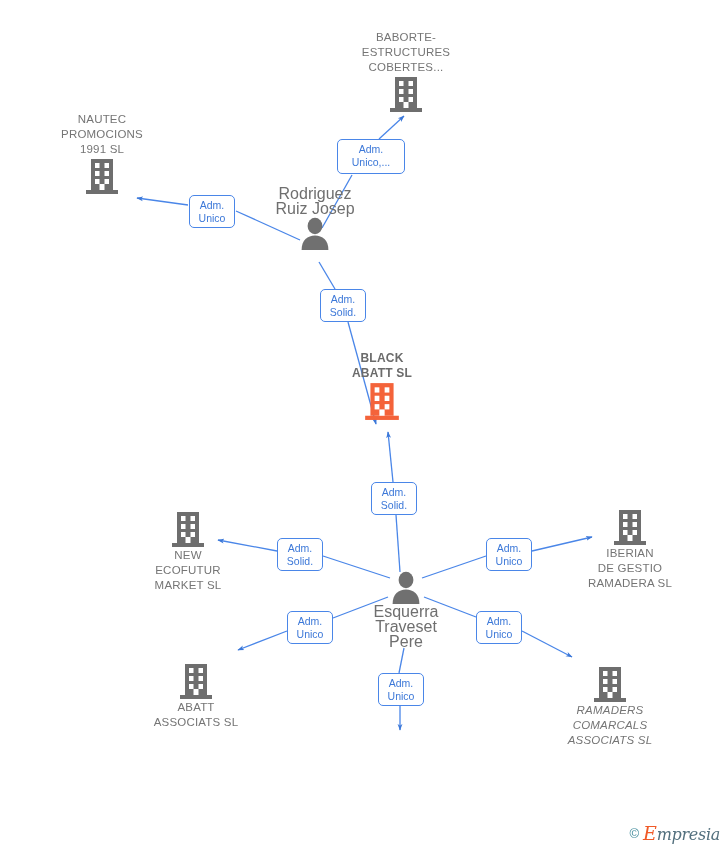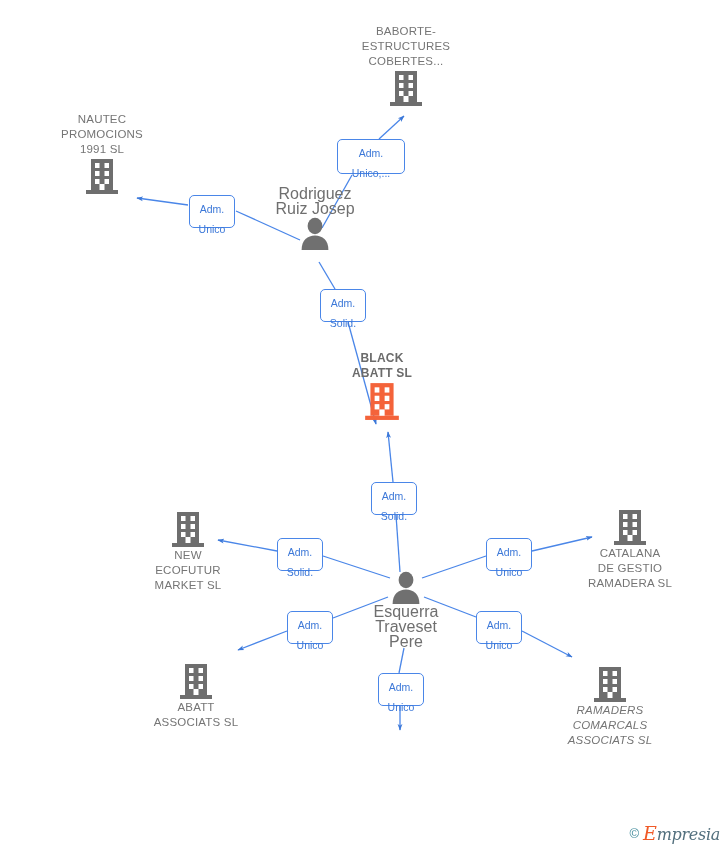--- a/index.html
+++ b/index.html
@@ -52,21 +52,21 @@
     line-height: 0;
   }
   .icon-wrap svg { display: inline-block; }
   .edge-label {
     position: absolute;
     border: 1.3px solid #4a86e8;
     border-radius: 5px;
     background: #ffffff;
     color: #3c78d8;
     font-size: 10.5px;
-    line-height: 20px;
+    line-height: 13px;
     text-align: center;
     padding: 3px 5px 4px 5px;
     white-space: pre-line;
     box-sizing: border-box;
   }
   #watermark {
     position: absolute;
     right: 8px;
     bottom: 6px;
     display: flex;
@@ -123,21 +123,21 @@
     <path d="M 388 597 L 333 618" stroke="#4a86e8" stroke-width="1.3" fill="none"></path>
     <path d="M 287 631 L 238 650" stroke="#4a86e8" stroke-width="1.3" fill="none" marker-end="url(#arrow)"></path>
 
     <path d="M 424 597 L 476 617" stroke="#4a86e8" stroke-width="1.3" fill="none"></path>
     <path d="M 522 631 L 572 657" stroke="#4a86e8" stroke-width="1.3" fill="none" marker-end="url(#arrow)"></path>
 
     <path d="M 404 648 L 399 673" stroke="#4a86e8" stroke-width="1.3" fill="none"></path>
     <path d="M 400 706 L 400 730" stroke="#4a86e8" stroke-width="1.3" fill="none" marker-end="url(#arrow)"></path>
   </svg>
 
-  <div class="node" style="left:406px; top:24px;">
+  <div class="node" style="left:406px; top:30px;">
     <div class="node-label">BABORTE-
 ESTRUCTURES
 COBERTES...</div>
     <span class="icon-wrap">
       <svg width="36" height="38" viewBox="0 0 36 38">
         <rect x="7" y="2" width="22" height="31" fill="#6e6e6e"></rect>
         <rect x="2" y="33" width="32" height="4" fill="#6e6e6e"></rect>
         <rect x="11" y="6" width="4.5" height="5" fill="#ffffff"></rect>
         <rect x="20.5" y="6" width="4.5" height="5" fill="#ffffff"></rect>
         <rect x="11" y="14" width="4.5" height="5" fill="#ffffff"></rect>
@@ -223,21 +223,21 @@
         <rect x="2" y="33" width="32" height="4" fill="#6e6e6e"></rect>
         <rect x="11" y="6" width="4.5" height="5" fill="#ffffff"></rect>
         <rect x="20.5" y="6" width="4.5" height="5" fill="#ffffff"></rect>
         <rect x="11" y="14" width="4.5" height="5" fill="#ffffff"></rect>
         <rect x="20.5" y="14" width="4.5" height="5" fill="#ffffff"></rect>
         <rect x="11" y="22" width="4.5" height="5" fill="#ffffff"></rect>
         <rect x="20.5" y="22" width="4.5" height="5" fill="#ffffff"></rect>
         <rect x="15.5" y="27" width="5" height="6" fill="#ffffff"></rect>
       </svg>
     </span>
-    <div class="node-label">CATALANA
+    <div class="node-label">IBERIAN
 DE GESTIO
 RAMADERA SL</div>
   </div>
 
   <div class="node" style="left:406px; top:570px;">
     <span class="icon-wrap">
       <svg width="34" height="34" viewBox="0 0 34 34">
         <ellipse cx="17" cy="10" rx="7.4" ry="8.2" fill="#707070"></ellipse>
         <path d="M 3.6 34 C 3.6 24 9.6 19.4 17 19.4 C 24.4 19.4 30.4 24 30.4 34 Z" fill="#707070"></path>
       </svg>

